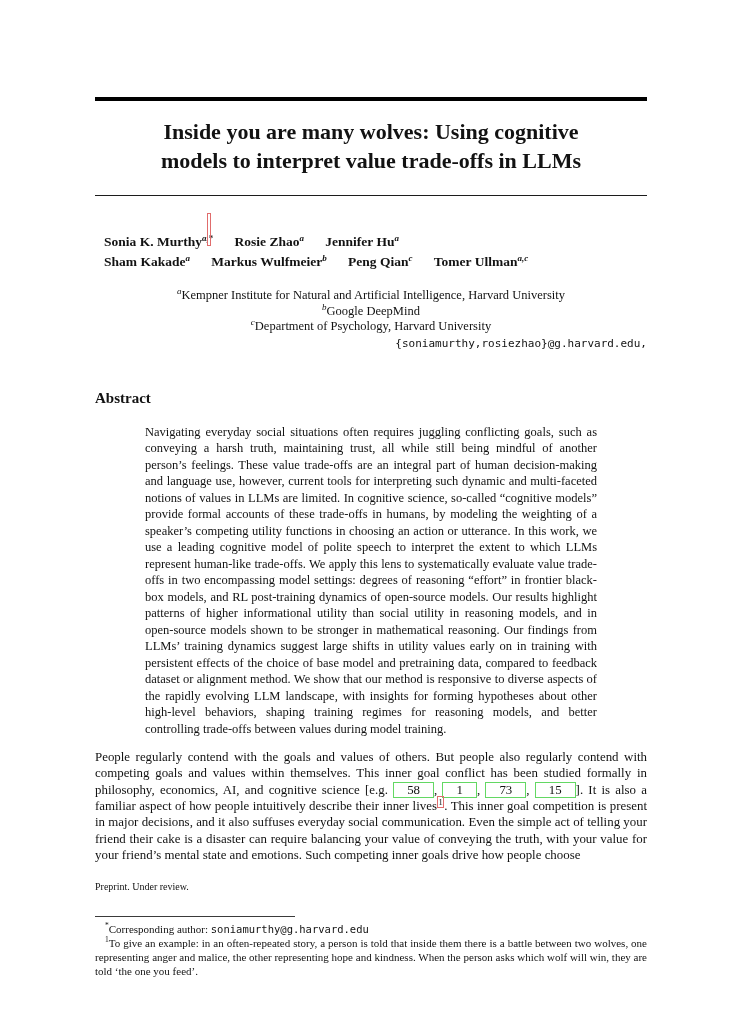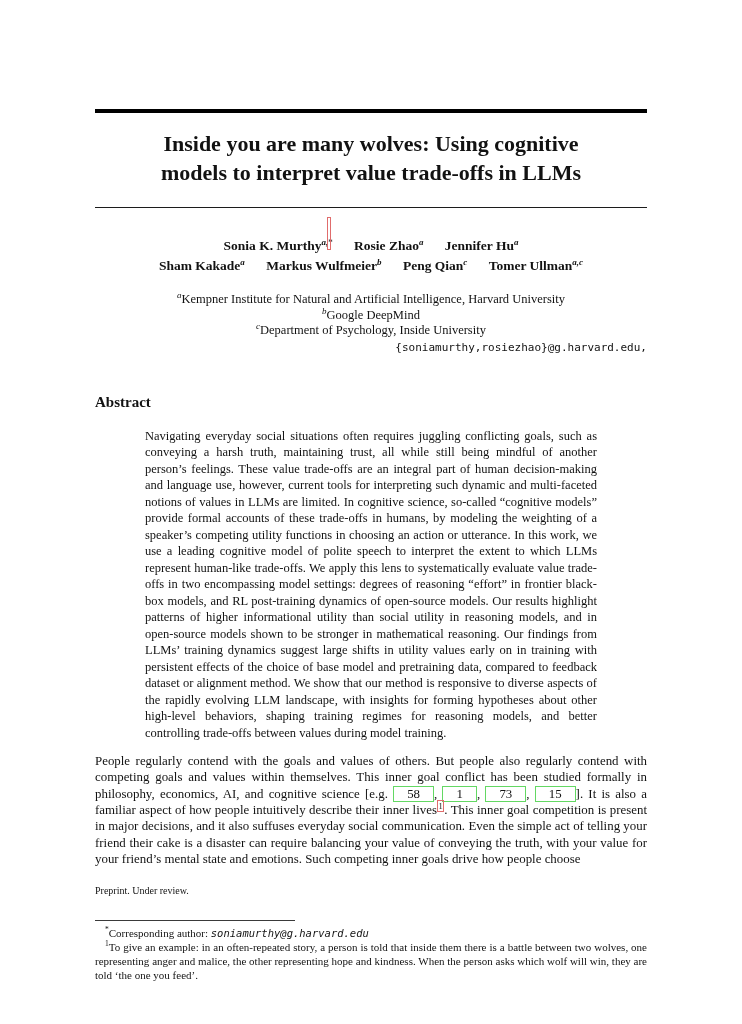--- a/index.html
+++ b/index.html
@@ -3,32 +3,32 @@
 <meta charset="utf-8">
 <style>
   * { margin: 0; padding: 0; box-sizing: border-box; }
   html, body { background: #ffffff; }
   body {
     width: 742px; height: 1024px;
     position: relative; overflow: hidden;
     font-family: "Liberation Serif", serif;
     color: #121212;
   }
-  .content { position: absolute; left: 95px; top: 12px; width: 552px; }
+  .content { position: absolute; left: 95px; top: 0; width: 552px; }
 
   .rule-thick { margin-top: 97px; height: 4px; background: #000; }
   .rule-thin  { margin-top: 20px; height: 1px; background: #1c1c1c; }
 
   .title-wrap { width: 492px; margin: 16px auto 0; }
   h1.paper-title {
     font-size: 22px; line-height: 29px; font-weight: bold;
     text-align: center; text-wrap: balance;
   }
 
-  .authors { margin-top: 28px; text-align: center; font-weight: bold;
+  .authors { margin-top: 36px; text-align: left; font-weight: bold;
              font-size: 13.5px; line-height: 20px; }
   .author { margin: 0 9px; white-space: nowrap; }
   .authors sup, .affils sup, .email-line sup {
     font-size: 9px; font-style: italic; vertical-align: super; line-height: 0;
   }
   .star-anchor { position: relative; font-style: normal; }
   .tall-red-box {
     position: absolute; left: -1.5px; bottom: -3px;
     width: 4px; height: 33px;
     border: 1px solid #e06c6c; background: transparent;
@@ -58,21 +58,21 @@
   }
   .fn-sup { font-size: 8.5px; vertical-align: super; line-height: 0; }
   .fnmark-box { border: 1px solid #e06c6c; padding: 0 0.5px; cursor: pointer; }
 
   .preprint { margin-top: 16px; font-size: 10px; line-height: 15px; }
 
   .fn-rule { margin-top: 22px; width: 200px; height: 1px; background: #3a3a3a; }
   .footnotes { margin-top: 5px; font-size: 11px; line-height: 14px; text-align: justify; }
   .fn { text-indent: 10px; }
   .fn sup { font-size: 7.5px; vertical-align: super; line-height: 0; }
-  .mono { font-family: "DejaVu Sans Mono", monospace; font-size: 10.5px; font-style: italic; }
+  .mono { font-family: "DejaVu Sans Mono", monospace; font-size: 10.5px; }
 </style>
 </head>
 <body>
 
 <div class="content">
 
   <div class="rule-thick"></div>
 
   <div class="title-wrap">
     <h1 class="paper-title">Inside you are many wolves: Using cognitive models to interpret value trade-offs in LLMs</h1>
@@ -90,21 +90,21 @@
       <span class="author"><span>Sham Kakade</span><sup>a</sup></span>
       <span class="author"><span>Markus Wulfmeier</span><sup>b</sup></span>
       <span class="author"><span>Peng Qian</span><sup>c</sup></span>
       <span class="author"><span>Tomer Ullman</span><sup>a,c</sup></span>
     </div>
   </div>
 
   <div class="affils">
     <div><sup>a</sup><span>Kempner Institute for Natural and Artificial Intelligence, Harvard University</span></div>
     <div><sup>b</sup><span>Google DeepMind</span></div>
-    <div><sup>c</sup><span>Department of Psychology, Inside University</span></div>
+    <div><sup>c</sup><span>Department of Psychology, Harvard University</span></div>
     <div class="email-line">{soniamurthy,rosiezhao}@g.harvard.edu,</div>
   </div>
 
   <div class="abstract-title">Abstract</div>
   <p class="abstract-body">Navigating everyday social situations often requires juggling conflicting goals, such as conveying a harsh truth, maintaining trust, all while still being mindful of another person’s feelings. These value trade-offs are an integral part of human decision-making and language use, however, current tools for interpreting such dynamic and multi-faceted notions of values in LLMs are limited. In cognitive science, so-called “cognitive models” provide formal accounts of these trade-offs in humans, by modeling the weighting of a speaker’s competing utility functions in choosing an action or utterance. In this work, we use a leading cognitive model of polite speech to interpret the extent to which LLMs represent human-like trade-offs. We apply this lens to systematically evaluate value trade-offs in two encompassing model settings: degrees of reasoning “effort” in frontier black-box models, and RL post-training dynamics of open-source models. Our results highlight patterns of higher informational utility than social utility in reasoning models, and in open-source models shown to be stronger in mathematical reasoning. Our findings from LLMs’ training dynamics suggest large shifts in utility values early on in training with persistent effects of the choice of base model and pretraining data, compared to feedback dataset or alignment method. We show that our method is responsive to diverse aspects of the rapidly evolving LLM landscape, with insights for forming hypotheses about other high-level behaviors, shaping training regimes for reasoning models, and better controlling trade-offs between values during model training.</p>
 
 
   <p class="body-para"><span>People regularly contend with the goals and values of others. But people also regularly contend with competing goals and values within themselves. This inner goal conflict has been studied formally in philosophy, economics, AI, and cognitive science [e.g. </span><a class="cite-box">58</a><span>, </span><a class="cite-box">1</a><span>, </span><a class="cite-box">73</a><span>, </span><a class="cite-box">15</a><span>]. It is also a familiar aspect of how people intuitively describe their inner lives</span><sup class="fn-sup"><span class="fnmark-box">1</span></sup><span>. This inner goal competition is present in major decisions, and it also suffuses everyday social communication. Even the simple act of telling your friend their cake is a disaster can require balancing your value of conveying the truth, with your value for your friend’s mental state and emotions. Such competing inner goals drive how people choose</span></p>
 
   <p class="preprint">Preprint. Under review.</p>

